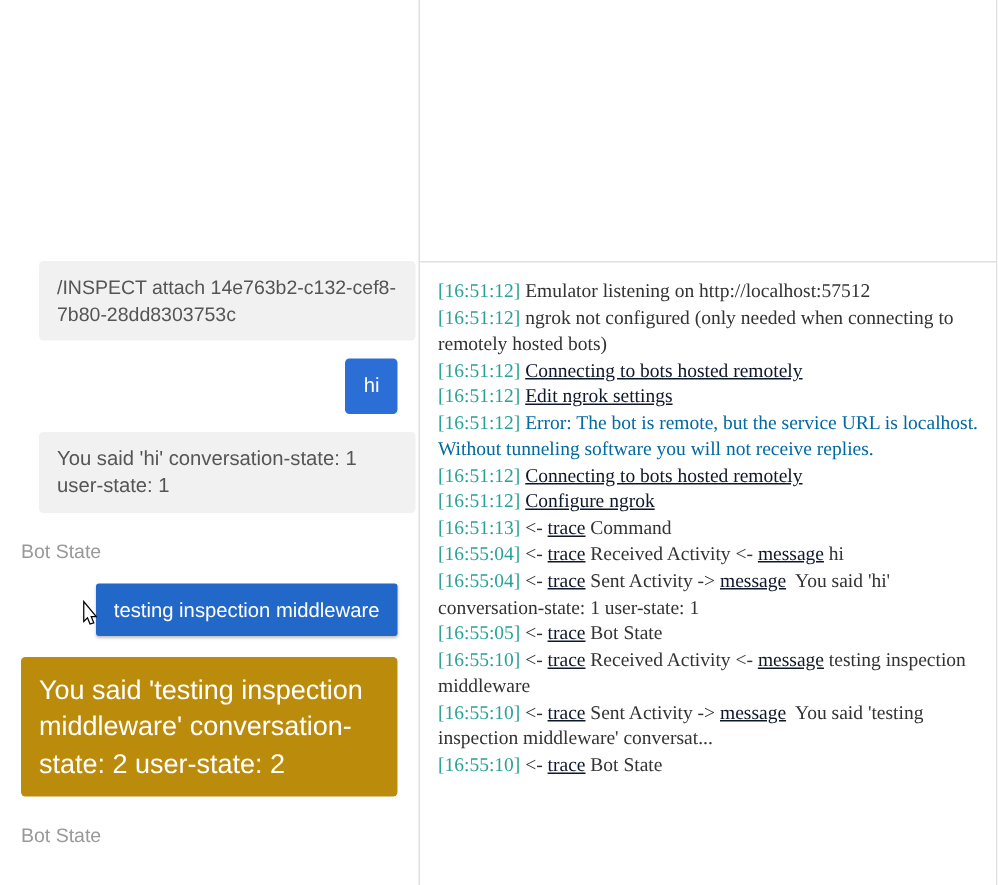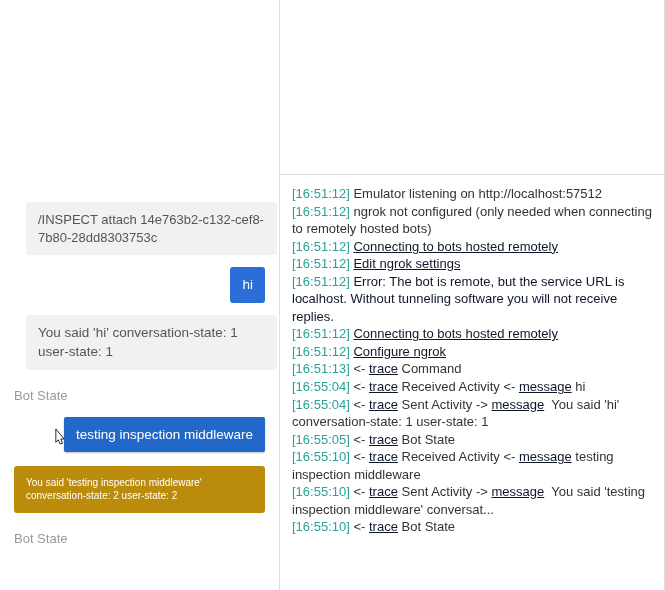--- a/index.html
+++ b/index.html
@@ -1,39 +1,39 @@
 <!DOCTYPE html>
 <html><head>
 <meta charset="utf-8">
 <style>
   * { box-sizing: border-box; margin: 0; padding: 0; }
   html, body { width: 665px; height: 590px; font-family: "Segoe UI", Arial, sans-serif; background: #fff; overflow: hidden; }
   .root { display: flex; width: 100%; height: 100%; }
   .left-pane { width: 280px; height: 100%; border-right: 1px solid #e0e0e0; display: flex; flex-direction: column; padding: 12px 14px; overflow-y: auto; }
   .right-pane-wrap { flex: 1; display: flex; flex-direction: column; border-right: 1px solid #e0e0e0; }
   .right-top { height: 175px; border-bottom: 1px solid #e0e0e0; }
-  .right-pane { flex: 1; padding: 10px 12px; font-family: Liberation Sans, sans-serif; font-size: 13px; line-height: 1.35; color: #333; overflow-y: auto; white-space: pre-wrap; word-break: break-word; }
+  .right-pane { flex: 1; padding: 10px 12px; font-family: Liberation Serif, serif; font-size: 13px; line-height: 1.35; color: #333; overflow-y: auto; white-space: pre-wrap; word-break: break-word; }
 
   .spacer-top { height: 190px; }
 
   .chat-bubble { border-radius: 3px; padding: 9px 12px; font-size: 13.5px; margin-bottom: 12px; max-width: 100%; line-height: 1.35; margin-left: 12px; }
   .sys-cmd { background: #f1f1f1; color: #555; width: 100%; font-size: 13px; }
   .user-msg { background: #2b6fd6; color: #fff; align-self: flex-end; margin-left: auto; width: auto; min-width: 30px; text-align: left; }
   .bot-reply { background: #f1f1f1; color: #555; width: 100%; }
   .bot-state-label { color: #999; font-size: 13px; margin: 6px 0 14px 0; font-weight: 500; }
   .user-msg2 { background: #2268c9; color: #fff; margin-left: auto; width: auto; position: relative; margin-bottom: 14px; padding: 10px 12px; border-radius: 2px; font-size: 13.5px; box-shadow: 0 1px 2px rgba(0,0,0,0.25); }
-  .bot-reply-gold { background: #bb8b0c; color: #fff; width: 100%; padding: 10px 12px; border-radius: 3px; font-size: 10px; line-height: 1.35; margin-bottom: 12px; }
+  .bot-reply-gold { background: #bb8b0c; color: #fff; width: 100%; padding: 10px 12px; border-radius: 3px; font-size: 18px; line-height: 1.35; margin-bottom: 12px; }
 
   .cursor-icon { position: absolute; left: -14px; top: 10px; pointer-events: none; }
   .cursor-icon svg { width: 20px; height: 24px; }
 
   .log-line { margin: 0; }
   .ts { color: #2aa198; }
   .link { color: #0f172a; text-decoration: underline; cursor: pointer; }
-  .err { color: #0f172a; text-align: center; }
+  .err { color: #0369a1; text-align: center; }
   .plain { color: #333; }
 
   .col { display: flex; flex-direction: column; height: 100%; }
   .hi-wrap { display:flex; justify-content:flex-end; }
 </style>
 </head>
 <body>
 
 <div class="root">
   <div class="left-pane col">

